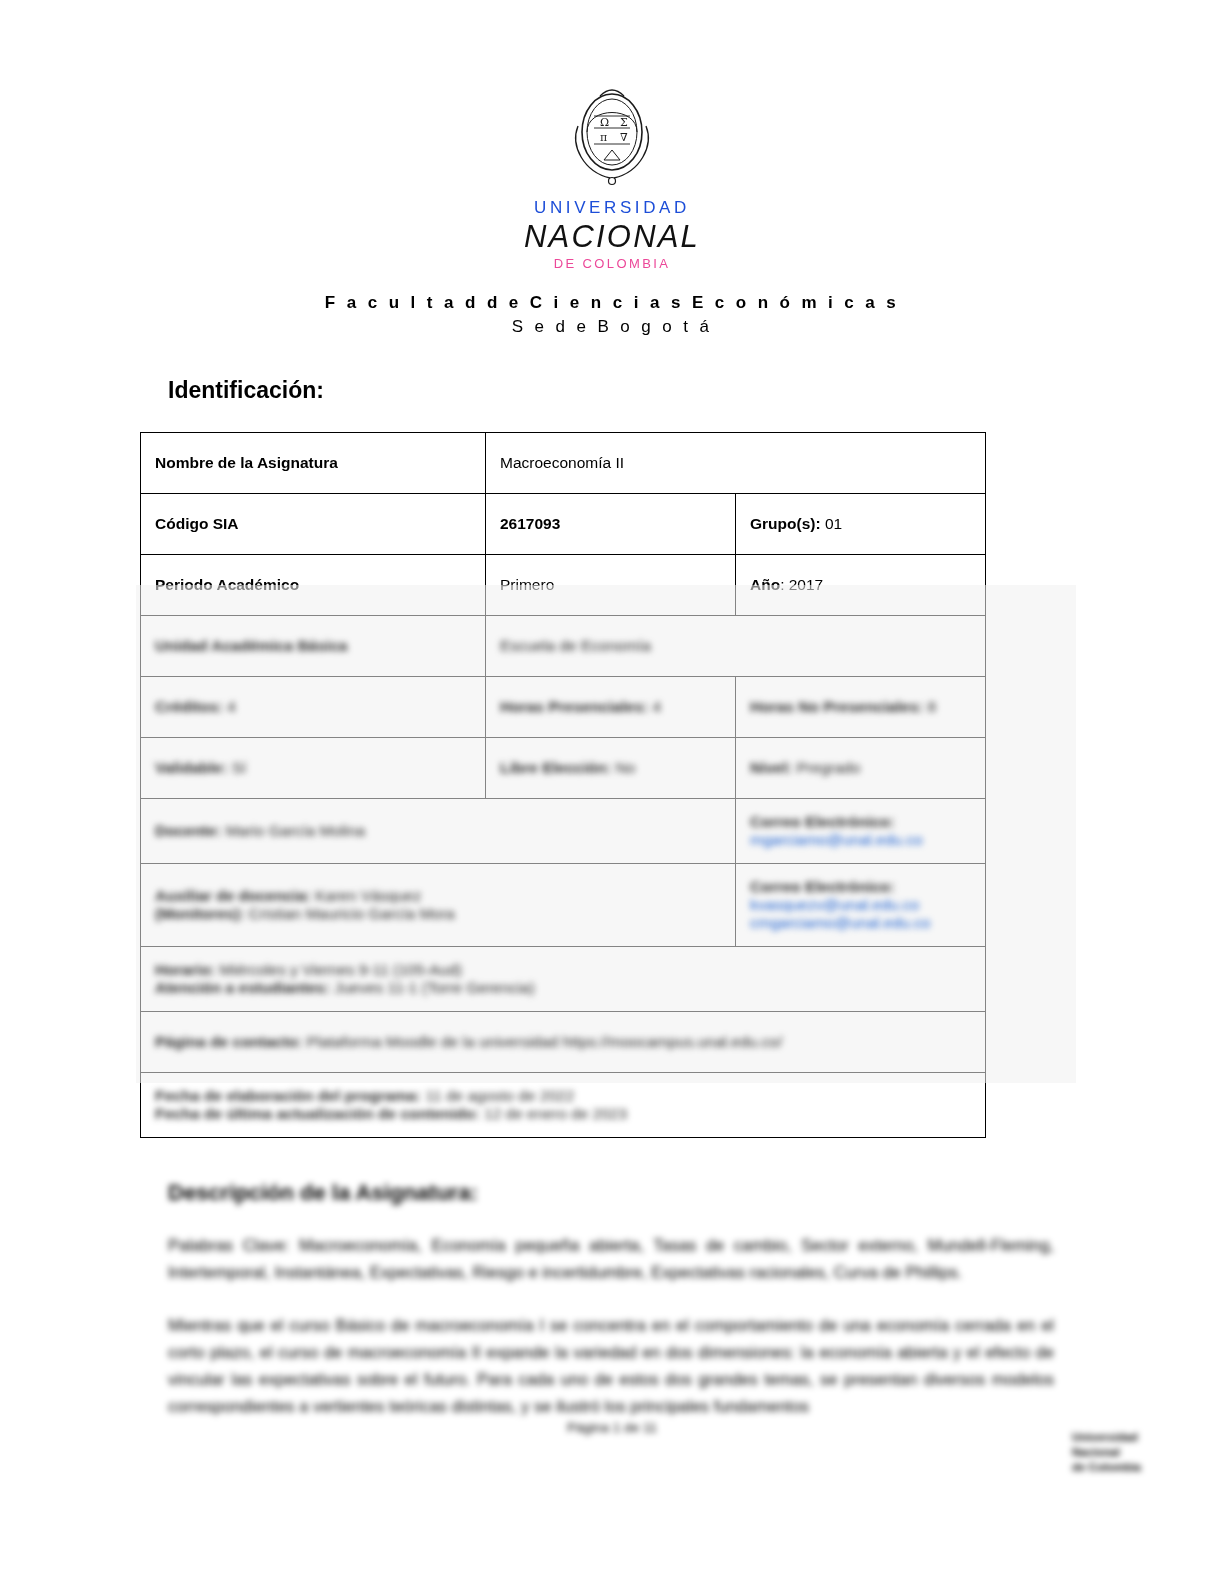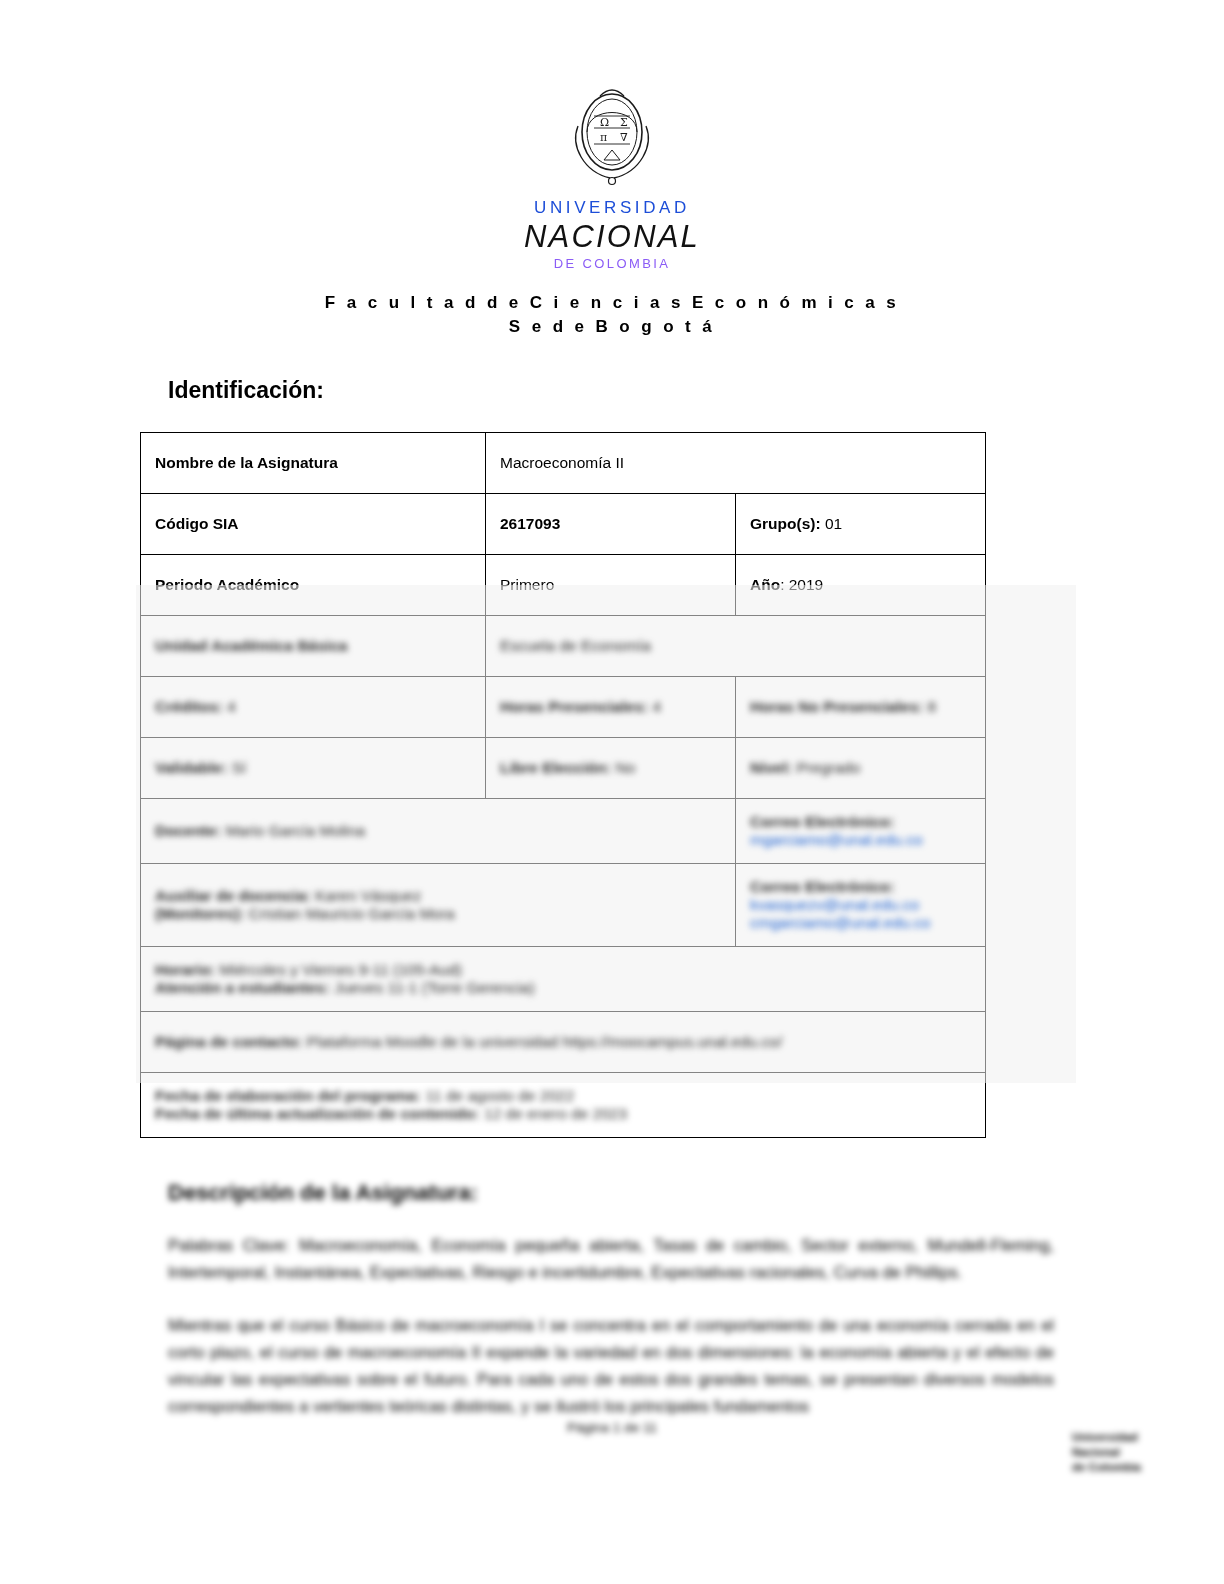--- a/index.html
+++ b/index.html
@@ -47,33 +47,33 @@
     letter-spacing: 2.2px;
     font-weight: 400;
     margin-top: 1px;
     color: #111;
     font-style: italic;
   }
   .uni-line3 {
     font-size: 13px;
     letter-spacing: 2.4px;
     margin-top: 1px;
-    color: #8b5cf6;
+    color: #ec4899;
     text-align: center;
   }
   .fac-line {
     font-size: 17px;
     font-weight: bold;
     letter-spacing: 3.4px;
     margin-top: 22px;
     color: #000;
   }
   .fac-line2 {
     font-size: 17px;
-    font-weight: bold;
+    font-weight: normal;
     letter-spacing: 3.4px;
     margin-top: 4px;
     color: #000;
   }
 
   
   .section-title {
     font-size: 23px;
     font-weight: bold;
     margin: 40px 0 0 168px;
@@ -204,21 +204,21 @@
         <td class="lbl col-b">2617093</td>
         <td class="col-c">
           <span class="lbl">Grupo(s):</span>
           <span>01</span>
         </td>
       </tr>
       <tr>
         <td class="lbl col-a">Periodo Académico</td>
         <td class="col-b">Primero</td>
         <td class="col-c">
-          <span class="lbl">Año</span><span>: 2019</span>
+          <span class="lbl">Año</span><span>: 2017</span>
         </td>
       </tr>
 
       <tr class="blur-row">
         <td class="lbl col-a">Unidad Académica Básica</td>
         <td colspan="2">Escuela de Economía</td>
       </tr>
 
       <tr class="blur-row">
         <td class="col-a">

